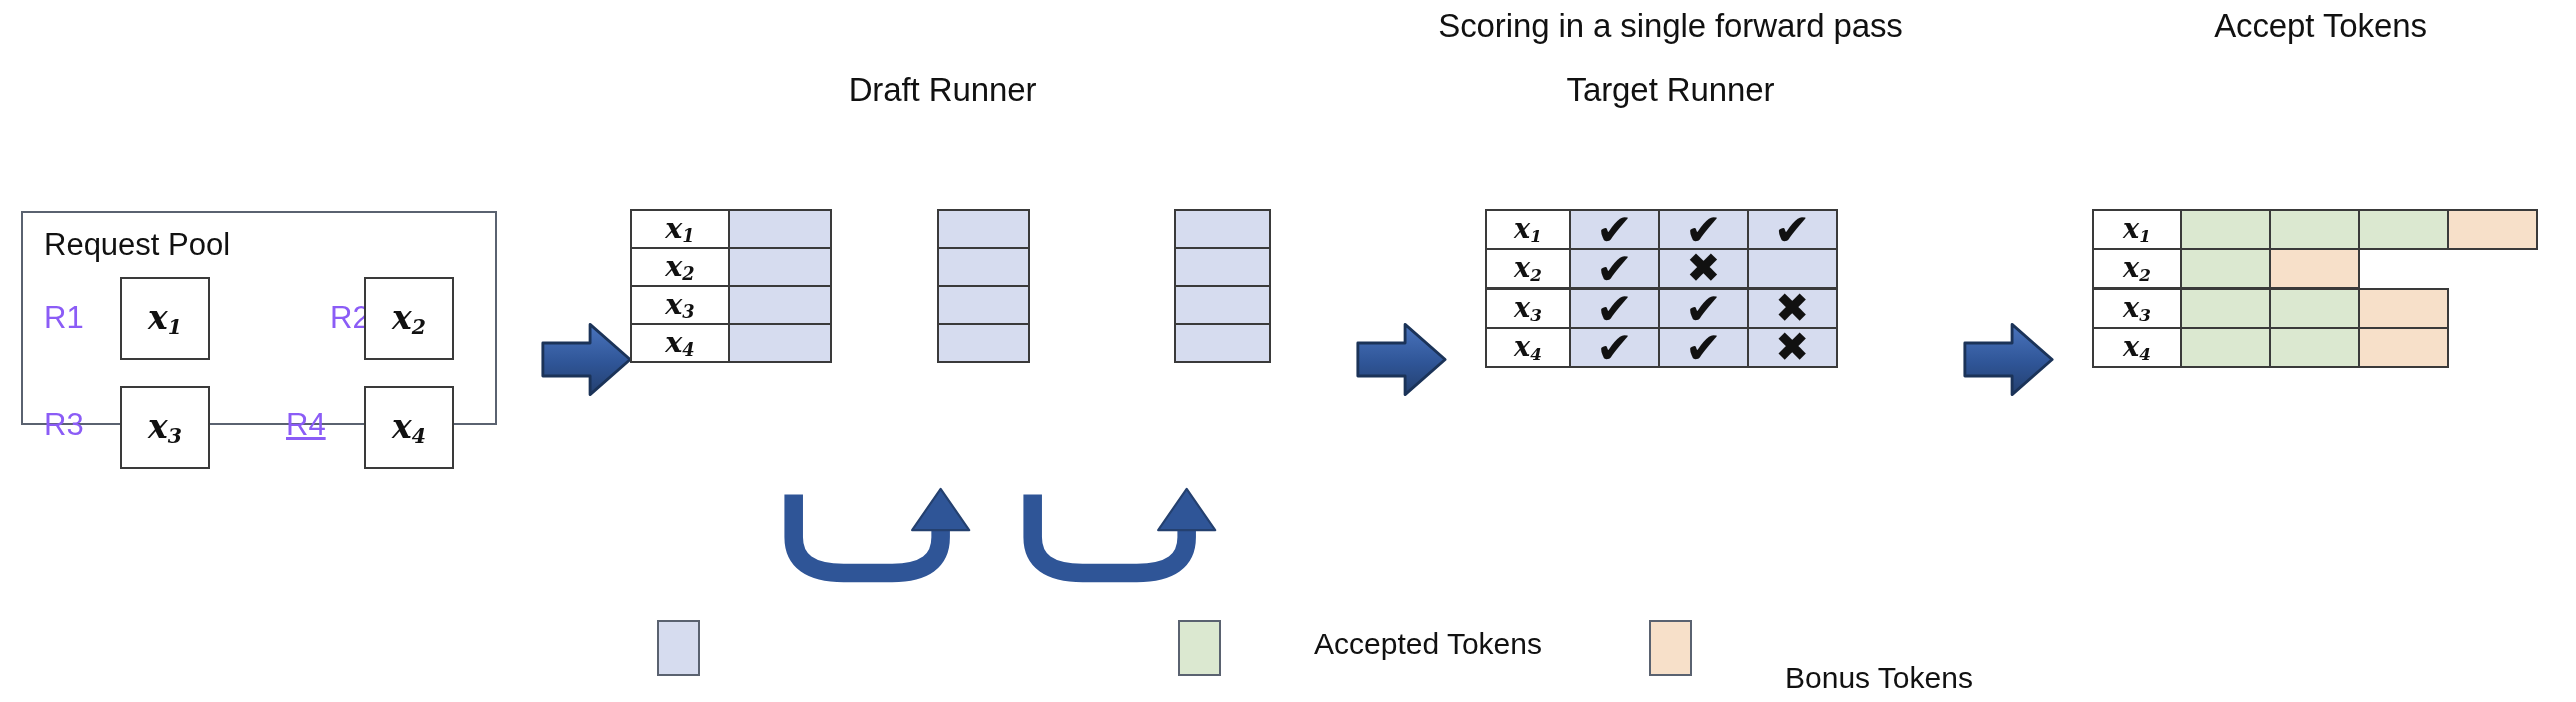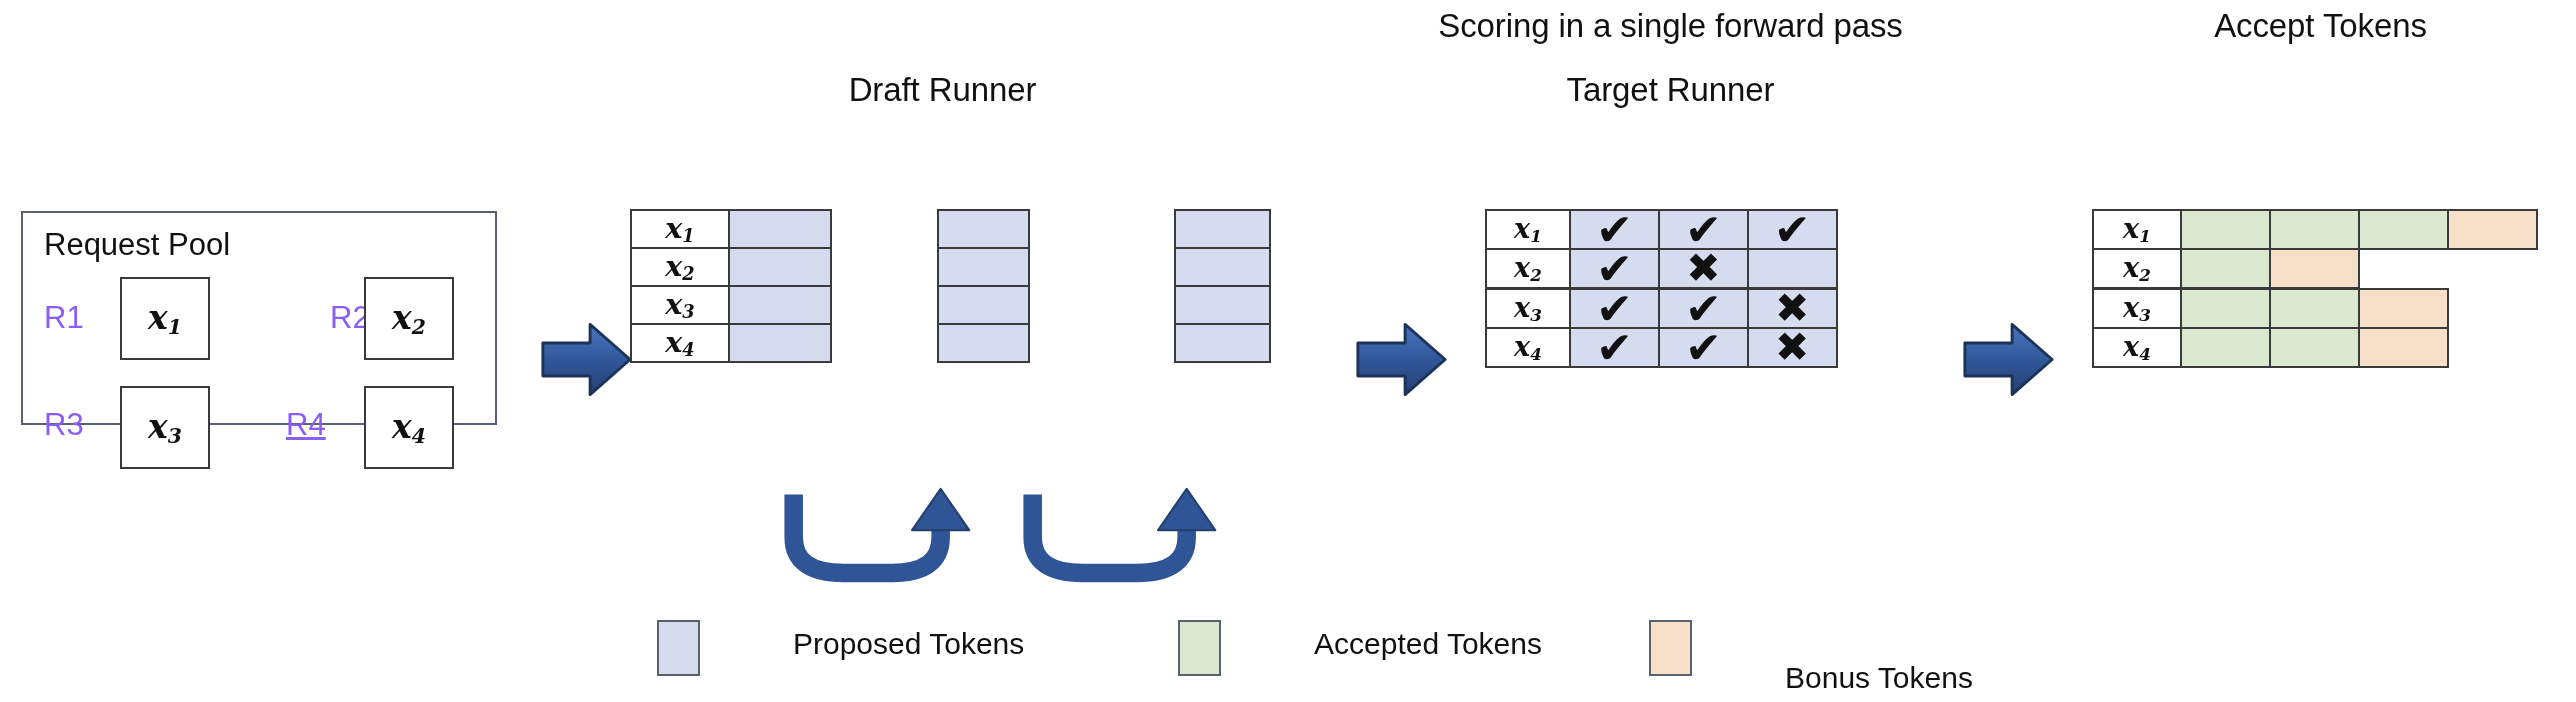--- a/index.html
+++ b/index.html
@@ -346,21 +346,20 @@
   <div class="gridrow" style="left:2092px; top:327px;">
     <div class="cell label-cell" style="width:90px;height:41px;">
       <span class="mathvar" style="font-size:27px;"><i>x</i><sub>4</sub></span>
     </div>
     <div class="cell green-cell" style="width:91px;height:41px;"></div>
     <div class="cell green-cell" style="width:91px;height:41px;"></div>
     <div class="cell orange-cell" style="width:91px;height:41px;"></div>
   </div>
 
   <div class="abs legend-sw" style="left:657px; top:620px; background:#d6dcef;"></div>
-  <div class="abs legend-label" style="left:793px; top:627px;">Proposed Tokens</div>
 
   <div class="abs legend-sw" style="left:1178px; top:620px; background:#dbe8d0;"></div>
   <div class="abs legend-label" style="left:1314px; top:627px;">Accepted Tokens</div>
 
   <div class="abs legend-sw" style="left:1649px; top:620px; background:#f7e0c9;"></div>
   <div class="abs legend-label" style="left:1785px; top:627px;margin-top:34px;">Bonus Tokens</div>
 
 </div>
 
 

